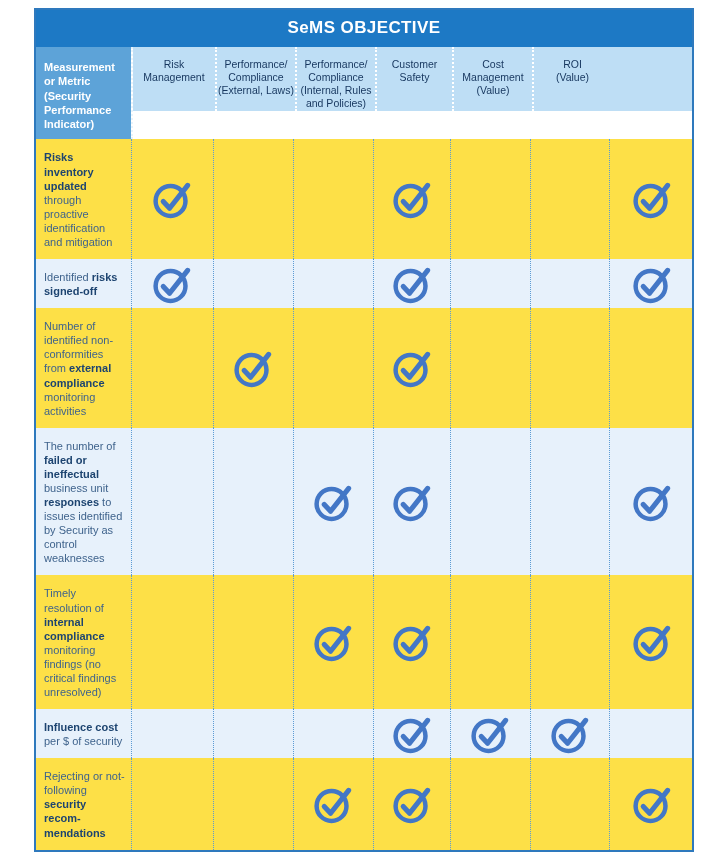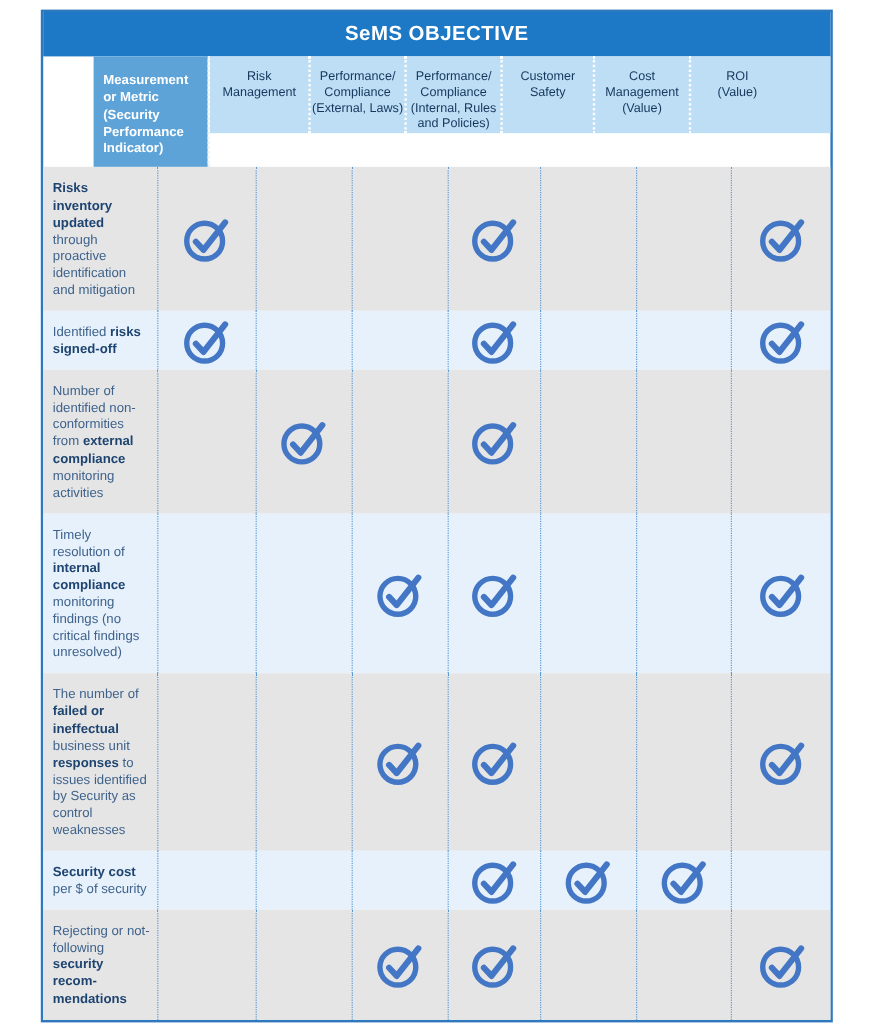--- a/index.html
+++ b/index.html
@@ -26,40 +26,40 @@
     width:660px;margin-left:34px;
     border:2px solid var(--border);
     background:#fff;
   }
   .title-band{
     background:var(--title-bg);color:#fff;text-align:center;
     padding:8px 8px 9px;
   }
   .title-band .title{font-size:17px;font-weight:bold;letter-spacing:.4px;}
   .title-band .subtitle{font-size:12px;font-weight:bold;margin-top:4px;}
-  .header-row{display:flex;padding-left:42px;}
+  .header-row{display:flex;}
   .left-head{
     width:95px;flex:none;background:var(--lefthead-bg);color:#fff;
     font-weight:bold;font-size:11px;line-height:1.3;
     padding:13px 8px 8px 8px;
   }
   .obj-head{flex:1;display:flex;flex-direction:column;border-left:2px dotted #e8f3fb;}
   .obj-band{
     background:var(--obj-bg);color:#fff;text-align:center;
     font-weight:bold;font-size:11.5px;letter-spacing:1.6px;
     padding:6px 0 5px;border-bottom:2px dotted #ffffff;
   }
   .col-heads{display:flex;background:var(--colhead-bg);min-height:61px;}
   .col-head{
     flex:none;color:var(--navy);font-weight:normal;font-size:10.5px;
     line-height:1.25;text-align:center;padding-top:11px;
     white-space:pre-line;
   }
   .col-head + .col-head{border-left:2px dotted #ffffff;}
-  .t-body .row{display:flex;align-items:stretch;background:#e5e5e5;}
+  .t-body .row{display:flex;align-items:stretch;background:#fde047;}
   .t-body .row:nth-child(even){background:var(--rowalt-bg);}
   .row-label{
     width:95px;flex:none;font-size:11px;line-height:1.28;
     color:var(--label);padding:11px 6px 10px 8px;
   }
   .row-label b{color:var(--labelbold);}
   .cell{
     flex:none;display:flex;align-items:center;justify-content:center;
     border-left:1px dotted var(--dots);min-height:48px;
   }
@@ -164,20 +164,45 @@
             <svg class="check" viewBox="0 0 42 40">
               <circle cx="19" cy="22" r="15.3" fill="none" stroke="#4377c6" stroke-width="4.6"></circle>
               <path d="M11.5 22.5 L18 29.5 L36.5 6" fill="none" stroke="#4377c6" stroke-width="5.2" stroke-linecap="round" stroke-linejoin="round"></path>
             </svg>
           </div>
           <div class="cell" style="width: 80px;"></div>
           <div class="cell" style="width: 79px;"></div>
           <div class="cell" style="width: 85px;"></div>
         </div>
         <div class="row">
+          <div class="row-label"><span>The number of </span><b>failed or ineffectual</b><span> business unit </span><b>responses</b><span> to issues identified by Security as control weaknesses</span></div>
+          <div class="cell" style="width: 82px;"></div>
+          <div class="cell" style="width: 80px;"></div>
+          <div class="cell" style="width: 80px;">
+            <svg class="check" viewBox="0 0 42 40">
+              <circle cx="19" cy="22" r="15.3" fill="none" stroke="#4377c6" stroke-width="4.6"></circle>
+              <path d="M11.5 22.5 L18 29.5 L36.5 6" fill="none" stroke="#4377c6" stroke-width="5.2" stroke-linecap="round" stroke-linejoin="round"></path>
+            </svg>
+          </div>
+          <div class="cell" style="width: 77px;">
+            <svg class="check" viewBox="0 0 42 40">
+              <circle cx="19" cy="22" r="15.3" fill="none" stroke="#4377c6" stroke-width="4.6"></circle>
+              <path d="M11.5 22.5 L18 29.5 L36.5 6" fill="none" stroke="#4377c6" stroke-width="5.2" stroke-linecap="round" stroke-linejoin="round"></path>
+            </svg>
+          </div>
+          <div class="cell" style="width: 80px;"></div>
+          <div class="cell" style="width: 79px;"></div>
+          <div class="cell" style="width: 85px;">
+            <svg class="check" viewBox="0 0 42 40">
+              <circle cx="19" cy="22" r="15.3" fill="none" stroke="#4377c6" stroke-width="4.6"></circle>
+              <path d="M11.5 22.5 L18 29.5 L36.5 6" fill="none" stroke="#4377c6" stroke-width="5.2" stroke-linecap="round" stroke-linejoin="round"></path>
+            </svg>
+          </div>
+        </div>
+        <div class="row">
           <div class="row-label"><span>Timely resolution of </span><b>internal compliance</b><span> monitoring findings (no critical findings unresolved)</span></div>
           <div class="cell" style="width: 82px;"></div>
           <div class="cell" style="width: 80px;"></div>
           <div class="cell" style="width: 80px;">
             <svg class="check" viewBox="0 0 42 40">
               <circle cx="19" cy="22" r="15.3" fill="none" stroke="#4377c6" stroke-width="4.6"></circle>
               <path d="M11.5 22.5 L18 29.5 L36.5 6" fill="none" stroke="#4377c6" stroke-width="5.2" stroke-linecap="round" stroke-linejoin="round"></path>
             </svg>
           </div>
           <div class="cell" style="width: 77px;">
@@ -189,46 +214,21 @@
           <div class="cell" style="width: 80px;"></div>
           <div class="cell" style="width: 79px;"></div>
           <div class="cell" style="width: 85px;">
             <svg class="check" viewBox="0 0 42 40">
               <circle cx="19" cy="22" r="15.3" fill="none" stroke="#4377c6" stroke-width="4.6"></circle>
               <path d="M11.5 22.5 L18 29.5 L36.5 6" fill="none" stroke="#4377c6" stroke-width="5.2" stroke-linecap="round" stroke-linejoin="round"></path>
             </svg>
           </div>
         </div>
         <div class="row">
-          <div class="row-label"><span>The number of </span><b>failed or ineffectual</b><span> business unit </span><b>responses</b><span> to issues identified by Security as control weaknesses</span></div>
-          <div class="cell" style="width: 82px;"></div>
-          <div class="cell" style="width: 80px;"></div>
-          <div class="cell" style="width: 80px;">
-            <svg class="check" viewBox="0 0 42 40">
-              <circle cx="19" cy="22" r="15.3" fill="none" stroke="#4377c6" stroke-width="4.6"></circle>
-              <path d="M11.5 22.5 L18 29.5 L36.5 6" fill="none" stroke="#4377c6" stroke-width="5.2" stroke-linecap="round" stroke-linejoin="round"></path>
-            </svg>
-          </div>
-          <div class="cell" style="width: 77px;">
-            <svg class="check" viewBox="0 0 42 40">
-              <circle cx="19" cy="22" r="15.3" fill="none" stroke="#4377c6" stroke-width="4.6"></circle>
-              <path d="M11.5 22.5 L18 29.5 L36.5 6" fill="none" stroke="#4377c6" stroke-width="5.2" stroke-linecap="round" stroke-linejoin="round"></path>
-            </svg>
-          </div>
-          <div class="cell" style="width: 80px;"></div>
-          <div class="cell" style="width: 79px;"></div>
-          <div class="cell" style="width: 85px;">
-            <svg class="check" viewBox="0 0 42 40">
-              <circle cx="19" cy="22" r="15.3" fill="none" stroke="#4377c6" stroke-width="4.6"></circle>
-              <path d="M11.5 22.5 L18 29.5 L36.5 6" fill="none" stroke="#4377c6" stroke-width="5.2" stroke-linecap="round" stroke-linejoin="round"></path>
-            </svg>
-          </div>
-        </div>
-        <div class="row">
-          <div class="row-label"><b>Security cost</b><span> per $ of security</span></div>
+          <div class="row-label"><b>Influence cost</b><span> per $ of security</span></div>
           <div class="cell" style="width: 82px;"></div>
           <div class="cell" style="width: 80px;"></div>
           <div class="cell" style="width: 80px;"></div>
           <div class="cell" style="width: 77px;">
             <svg class="check" viewBox="0 0 42 40">
               <circle cx="19" cy="22" r="15.3" fill="none" stroke="#4377c6" stroke-width="4.6"></circle>
               <path d="M11.5 22.5 L18 29.5 L36.5 6" fill="none" stroke="#4377c6" stroke-width="5.2" stroke-linecap="round" stroke-linejoin="round"></path>
             </svg>
           </div>
           <div class="cell" style="width: 80px;">

